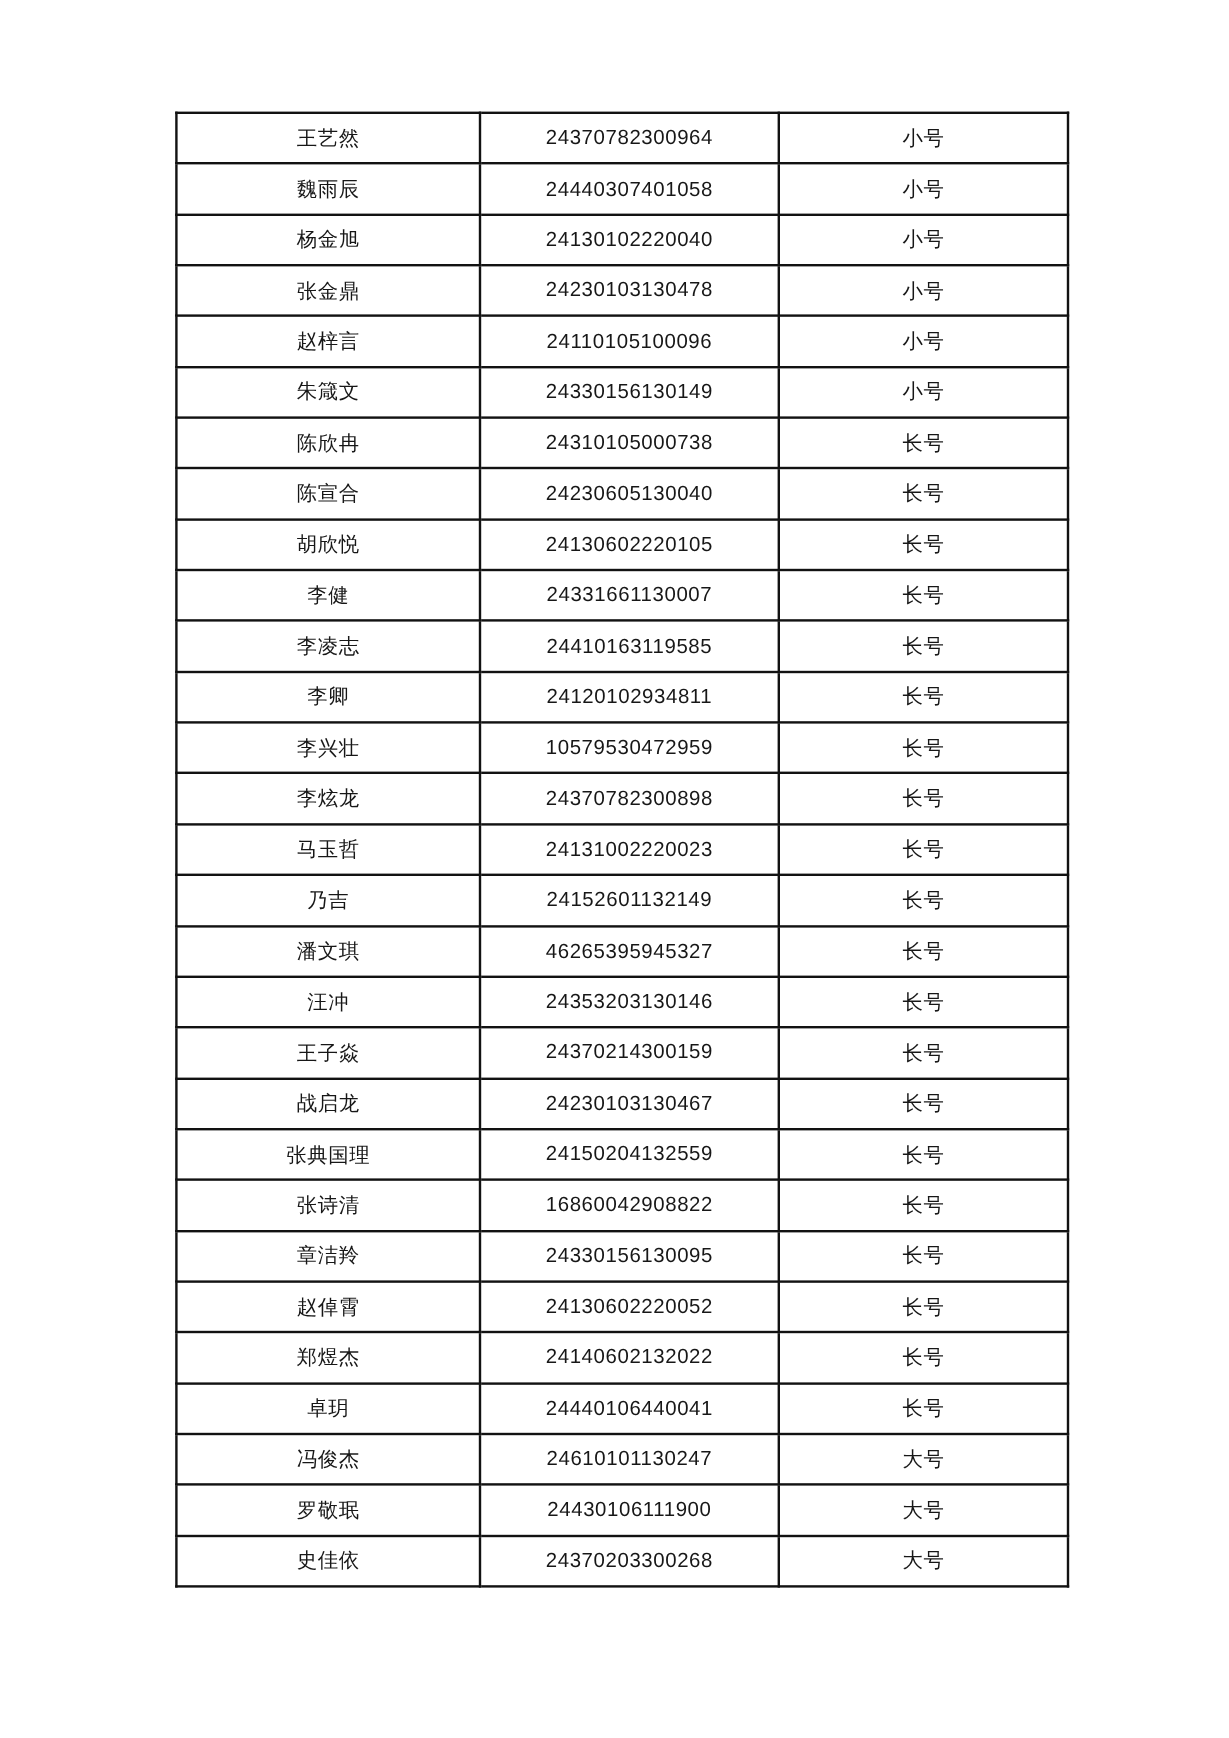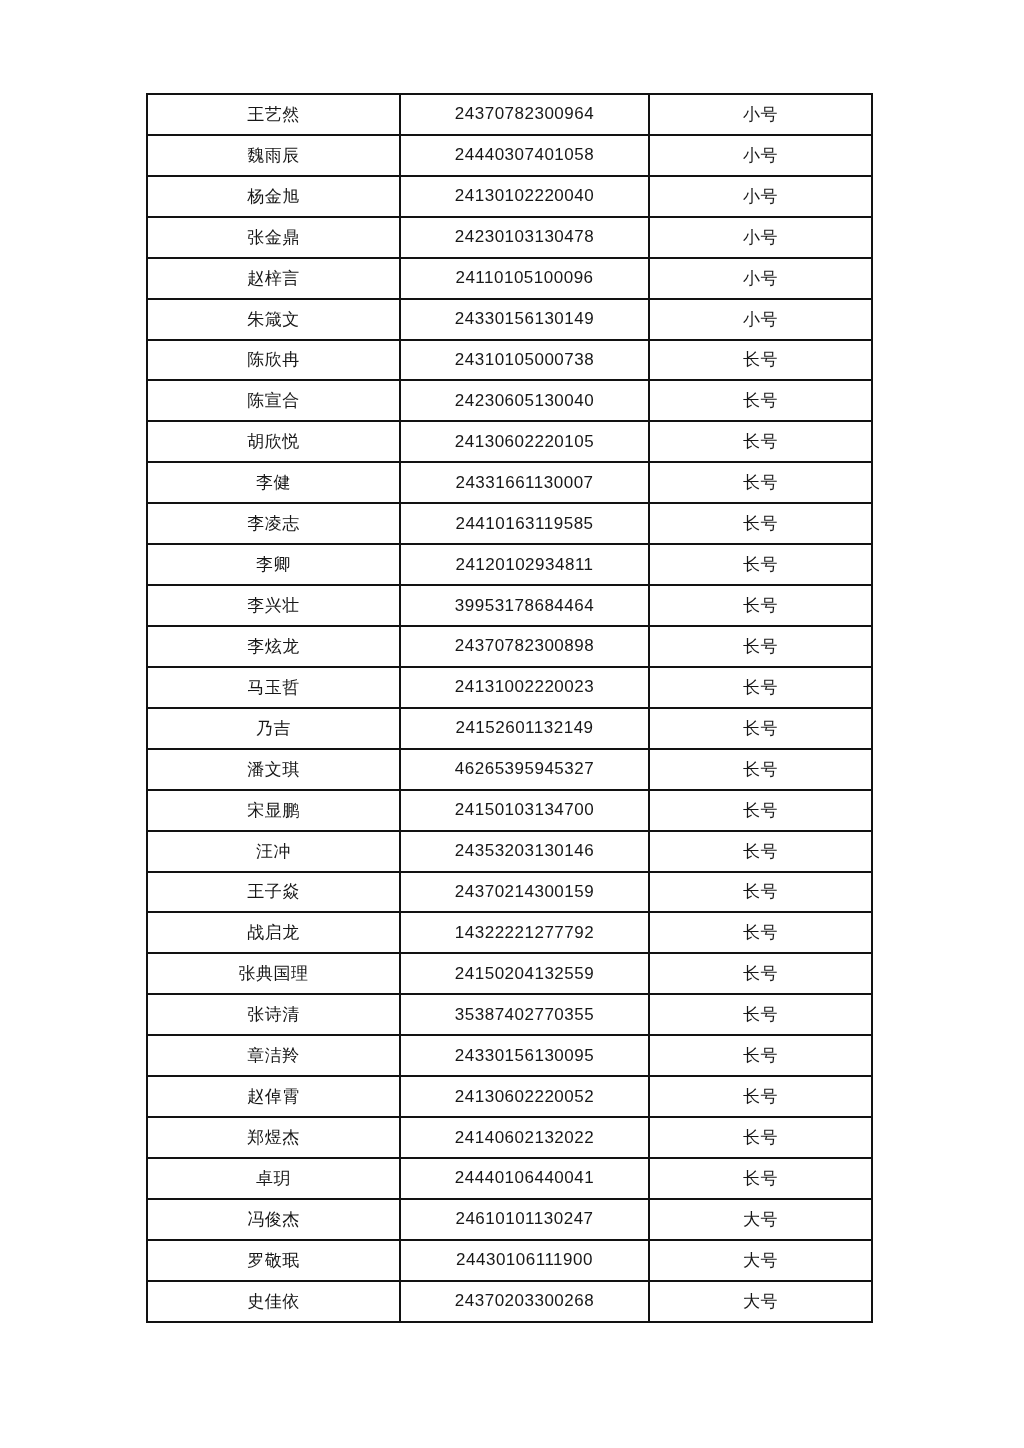--- a/index.html
+++ b/index.html
@@ -33,21 +33,21 @@
     vertical-align: middle;
     font-size: 17px;
     color: #171717;
     letter-spacing: 0.5px;
     white-space: nowrap;
     overflow: hidden;
     padding: 0 4px;
   }
   td.col-name { width: 253px; margin-top: 35px; }
   td.col-id   { width: 249px; font-size: 17px; letter-spacing: 0px; border-radius: 18px; }
-  td.col-part { width: 223px; }
+  td.col-part { width: 241px; }
 </style>
 </head>
 <body>
 
 <div class="page">
   <table class="roster">
     <tbody>
         <tr>
           <td class="col-name">王艺然</td>
           <td class="col-id">24370782300964</td>
@@ -103,21 +103,21 @@
           <td class="col-id">24410163119585</td>
           <td class="col-part">长号</td>
         </tr>
         <tr>
           <td class="col-name">李卿</td>
           <td class="col-id">24120102934811</td>
           <td class="col-part">长号</td>
         </tr>
         <tr>
           <td class="col-name">李兴壮</td>
-          <td class="col-id">39953178684464</td>
+          <td class="col-id">10579530472959</td>
           <td class="col-part">长号</td>
         </tr>
         <tr>
           <td class="col-name">李炫龙</td>
           <td class="col-id">24370782300898</td>
           <td class="col-part">长号</td>
         </tr>
         <tr>
           <td class="col-name">马玉哲</td>
           <td class="col-id">24131002220023</td>
@@ -127,47 +127,42 @@
           <td class="col-name">乃吉</td>
           <td class="col-id">24152601132149</td>
           <td class="col-part">长号</td>
         </tr>
         <tr>
           <td class="col-name">潘文琪</td>
           <td class="col-id">46265395945327</td>
           <td class="col-part">长号</td>
         </tr>
         <tr>
-          <td class="col-name">宋显鹏</td>
-          <td class="col-id">24150103134700</td>
-          <td class="col-part">长号</td>
-        </tr>
-        <tr>
           <td class="col-name">汪冲</td>
           <td class="col-id">24353203130146</td>
           <td class="col-part">长号</td>
         </tr>
         <tr>
           <td class="col-name">王子焱</td>
           <td class="col-id">24370214300159</td>
           <td class="col-part">长号</td>
         </tr>
         <tr>
           <td class="col-name">战启龙</td>
-          <td class="col-id">14322221277792</td>
+          <td class="col-id">24230103130467</td>
           <td class="col-part">长号</td>
         </tr>
         <tr>
           <td class="col-name">张典国理</td>
           <td class="col-id">24150204132559</td>
           <td class="col-part">长号</td>
         </tr>
         <tr>
           <td class="col-name">张诗清</td>
-          <td class="col-id">35387402770355</td>
+          <td class="col-id">16860042908822</td>
           <td class="col-part">长号</td>
         </tr>
         <tr>
           <td class="col-name">章洁羚</td>
           <td class="col-id">24330156130095</td>
           <td class="col-part">长号</td>
         </tr>
         <tr>
           <td class="col-name">赵倬霄</td>
           <td class="col-id">24130602220052</td>

